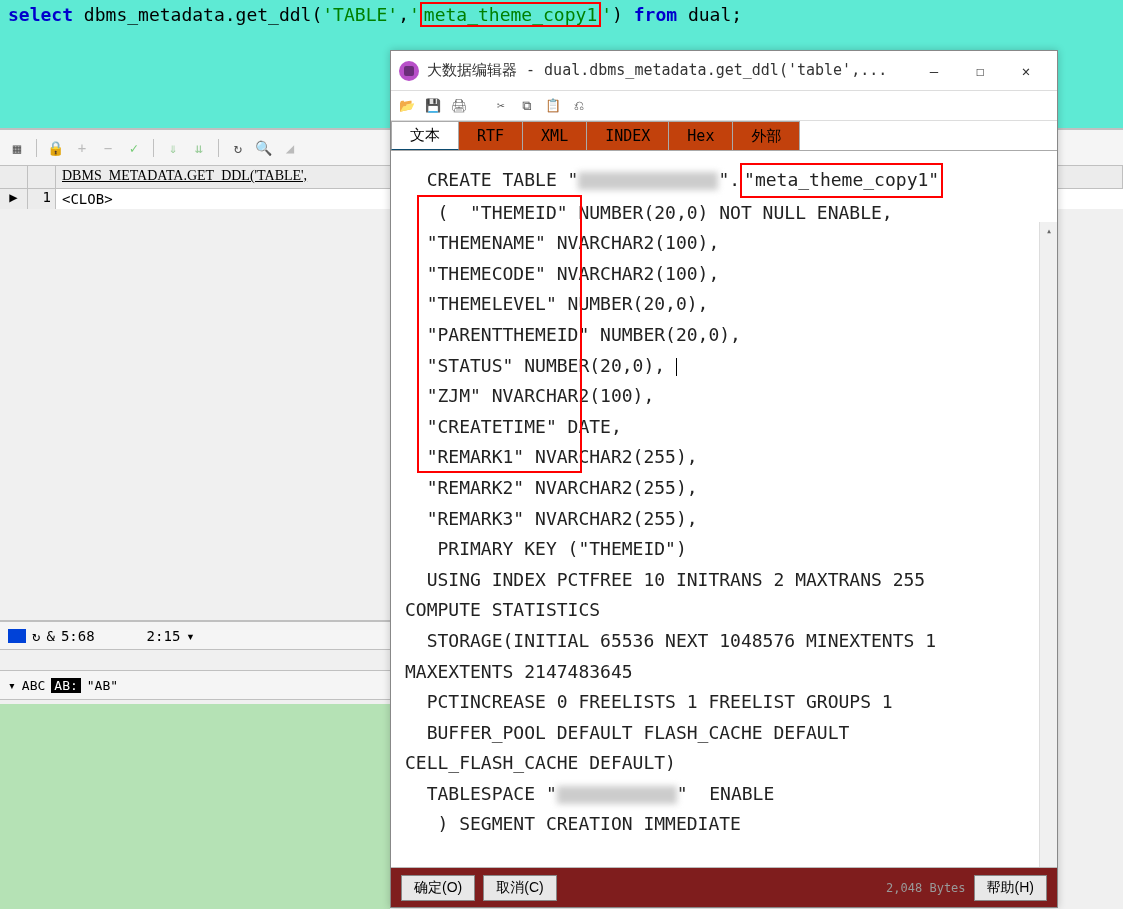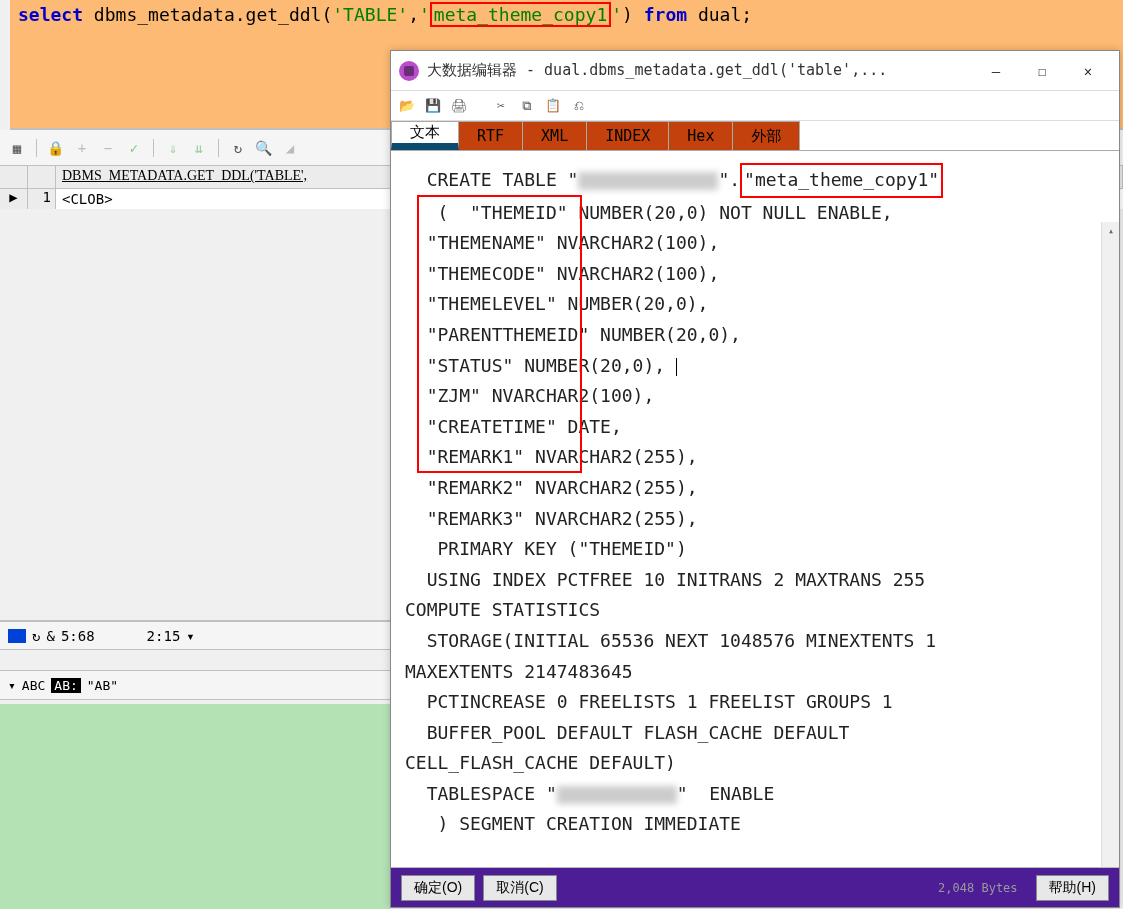--- a/index.html
+++ b/index.html
@@ -8,27 +8,26 @@
   font-size: 14px;
   background: #f0f0f0;
   width: 1123px;
   height: 909px;
   position: relative;
   overflow: hidden;
 }
 
 
 .sql-editor {
-  background: #fdba74;
+  background: #5eead4;
   padding: 4px 8px;
   font-family: Consolas, monospace;
   font-size: 18px;
   height: 130px;
   border-bottom: 2px solid #c0c0c0;
-  margin-left: 10px;
 }
 .kw-select { color: #0000cc; font-weight: bold; }
 .kw-from { color: #0000cc; font-weight: bold; }
 .str { color: #008000; }
 .sql-plain { color: #000; }
 .red-box { border: 2px solid #ff0000; padding: 0 2px; }
 
 
 .grid-toolbar {
   background: #f5f5f5;
@@ -102,21 +101,21 @@
   width: 390px;
   height: 205px;
   background: #b5e2b5;
 }
 
 
 .dialog {
   position: absolute;
   top: 50px;
   left: 390px;
-  width: 730px;
+  width: 668px;
   height: 858px;
   background: #fff;
   border: 1px solid #888;
   box-shadow: 0 0 8px rgba(0,0,0,0.2);
   display: flex;
   flex-direction: column;
 }
 .titlebar {
   height: 40px;
   background: #fff;
@@ -164,21 +163,21 @@
   padding: 4px 18px;
   border: 1px solid #aaa;
   border-bottom: none;
   background: #c2410c;
   margin-right: -1px;
   display: flex;
   align-items: center;
 }
 .dlg-tab.active {
   background: #fff;
-  border-bottom: 7px solid #0c4a6e;
+  border-bottom: 1px solid #0c4a6e;
   position: relative;
   z-index: 1;
 }
 
 .dlg-content {
   flex: 1;
   padding: 12px 14px;
   font-family: Consolas, monospace;
   font-size: 18px;
   line-height: 1.7;
@@ -220,30 +219,30 @@
   width: 18px; height: 18px; text-align: center; font-size: 10px; color: #666; line-height: 18px;
 }
 
 .dlg-bottom {
   height: 40px;
   border-top: 1px solid #bbb;
   display: flex;
   align-items: center;
   padding: 0 10px;
   gap: 8px;
-  background: #4c1d95;
+  background: #7f1d1d;
 }
 .dlg-btn {
   padding: 3px 12px;
   border: 1px solid #888;
   background: #e8e8e8;
   font-size: 14px;
 }
 .dlg-bottom .spacer { flex: 1; }
-.byte-label { font-size: 12px; color: #999; margin-right: 10px; }
+.byte-label { font-size: 12px; color: #999; }
 
 .cursor-bar {
   display: inline-block;
   width: 1px;
   height: 18px;
   background: #000;
   vertical-align: middle;
 }
 </style>
 </head>

